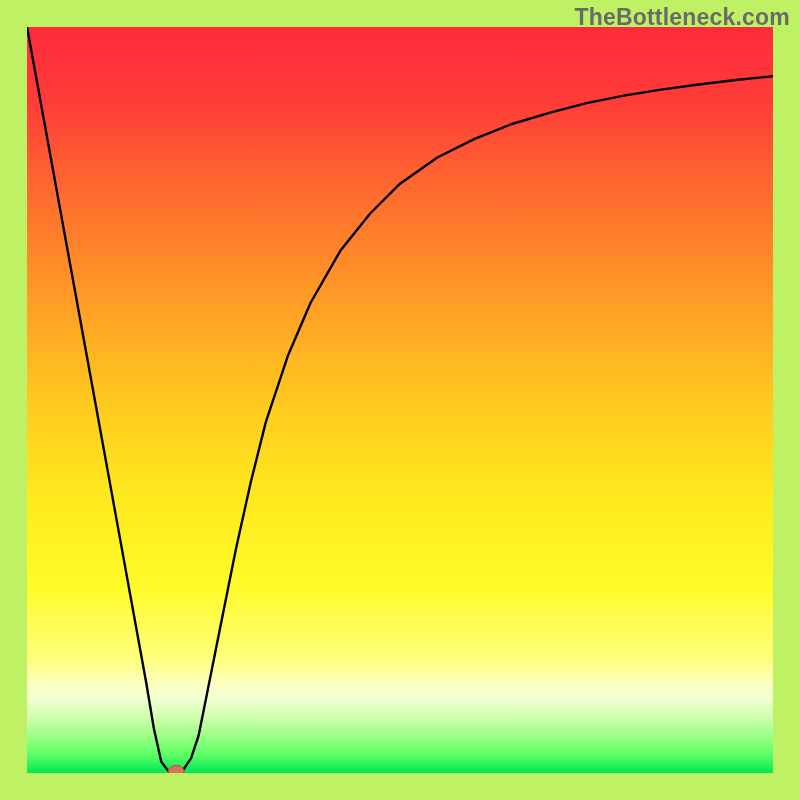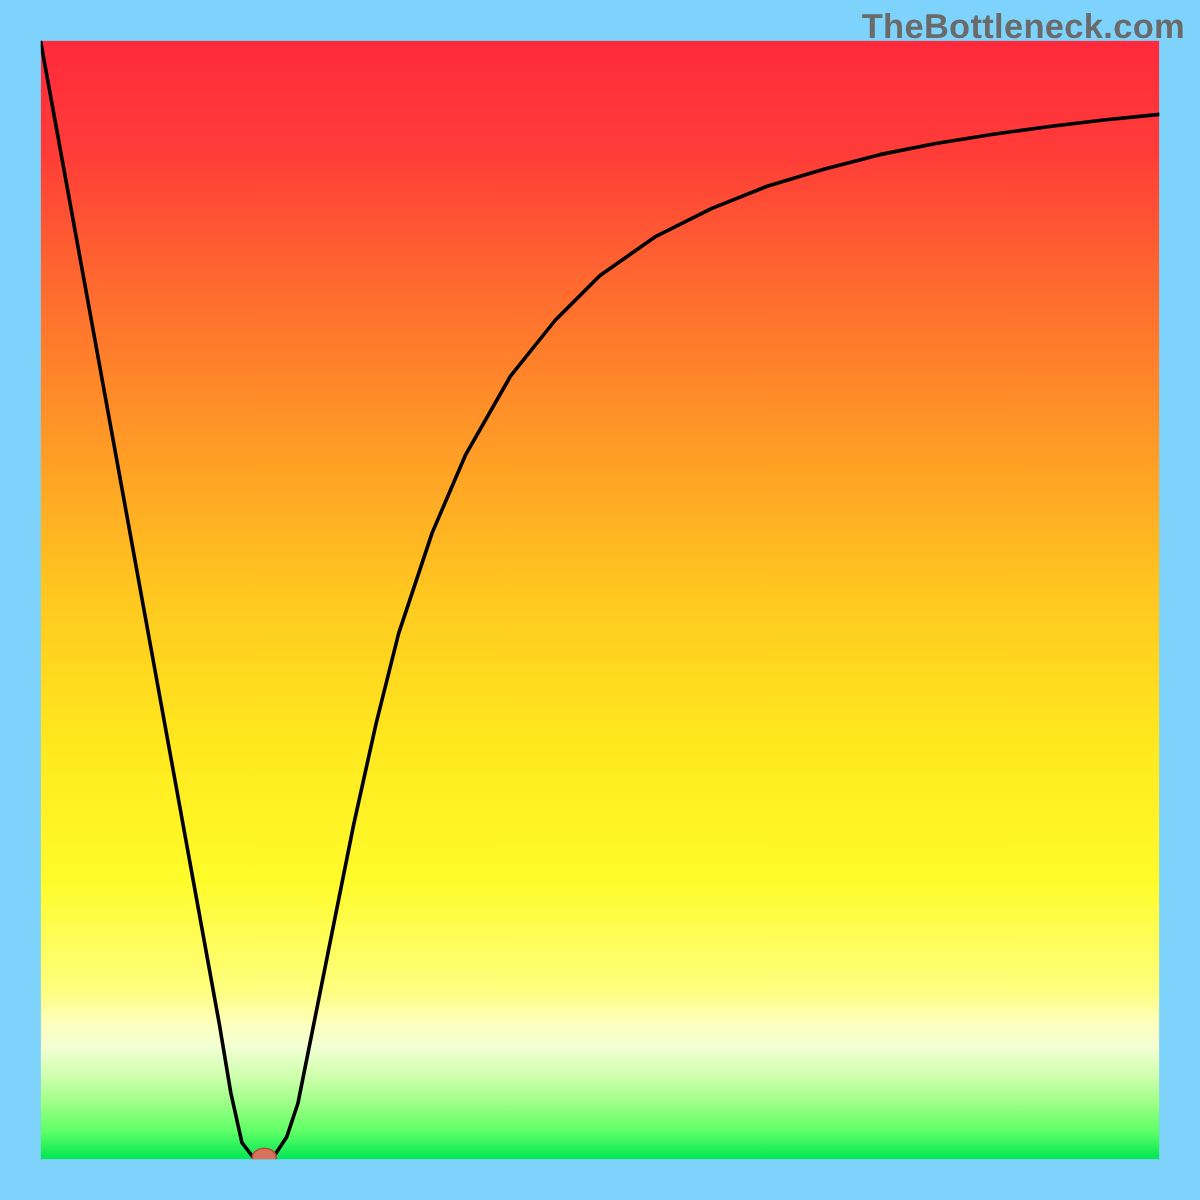--- a/index.html
+++ b/index.html
@@ -10,21 +10,21 @@
     overflow: hidden;
     background: #000;
     font-family: Arial, Helvetica, sans-serif;
   }
   .chart-frame {
     position: absolute;
     top: 0;
     left: 0;
     width: 800px;
     height: 800px;
-    background: #7dd3fc;
+    background: #bef264;
   }
   .plot-area {
     position: absolute;
     top: 27px;
     left: 27px;
     width: 746px;
     height: 746px;
     overflow: hidden;
   }
   .plot-area svg {

